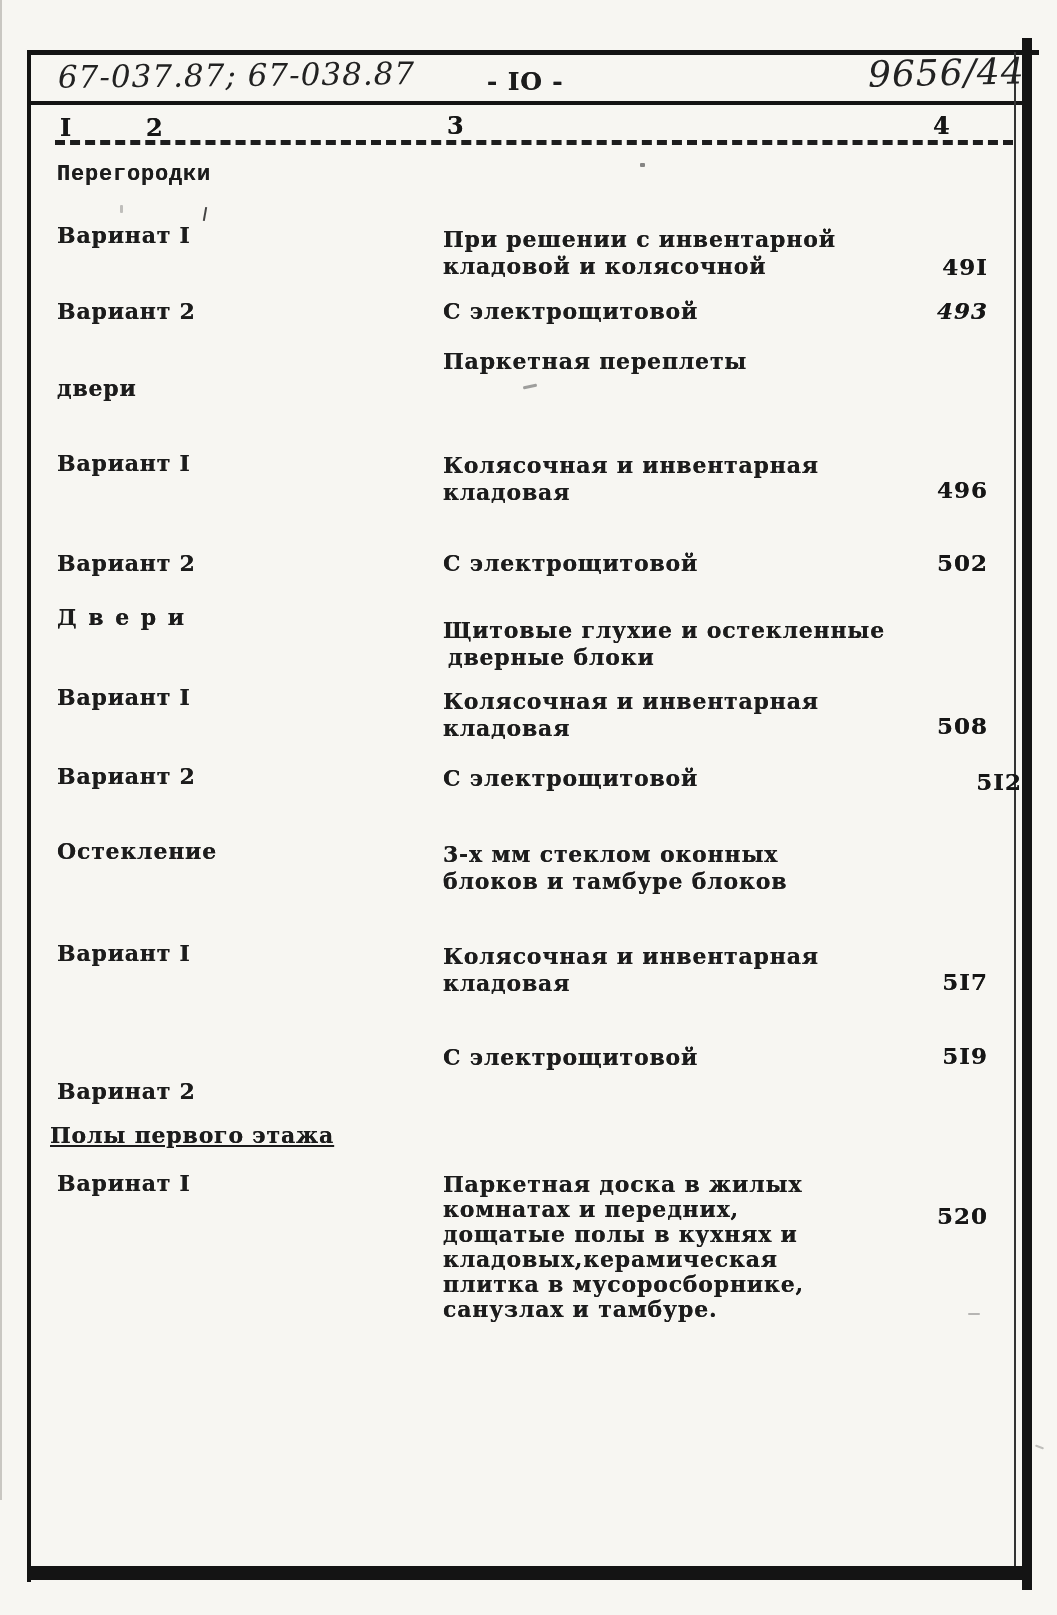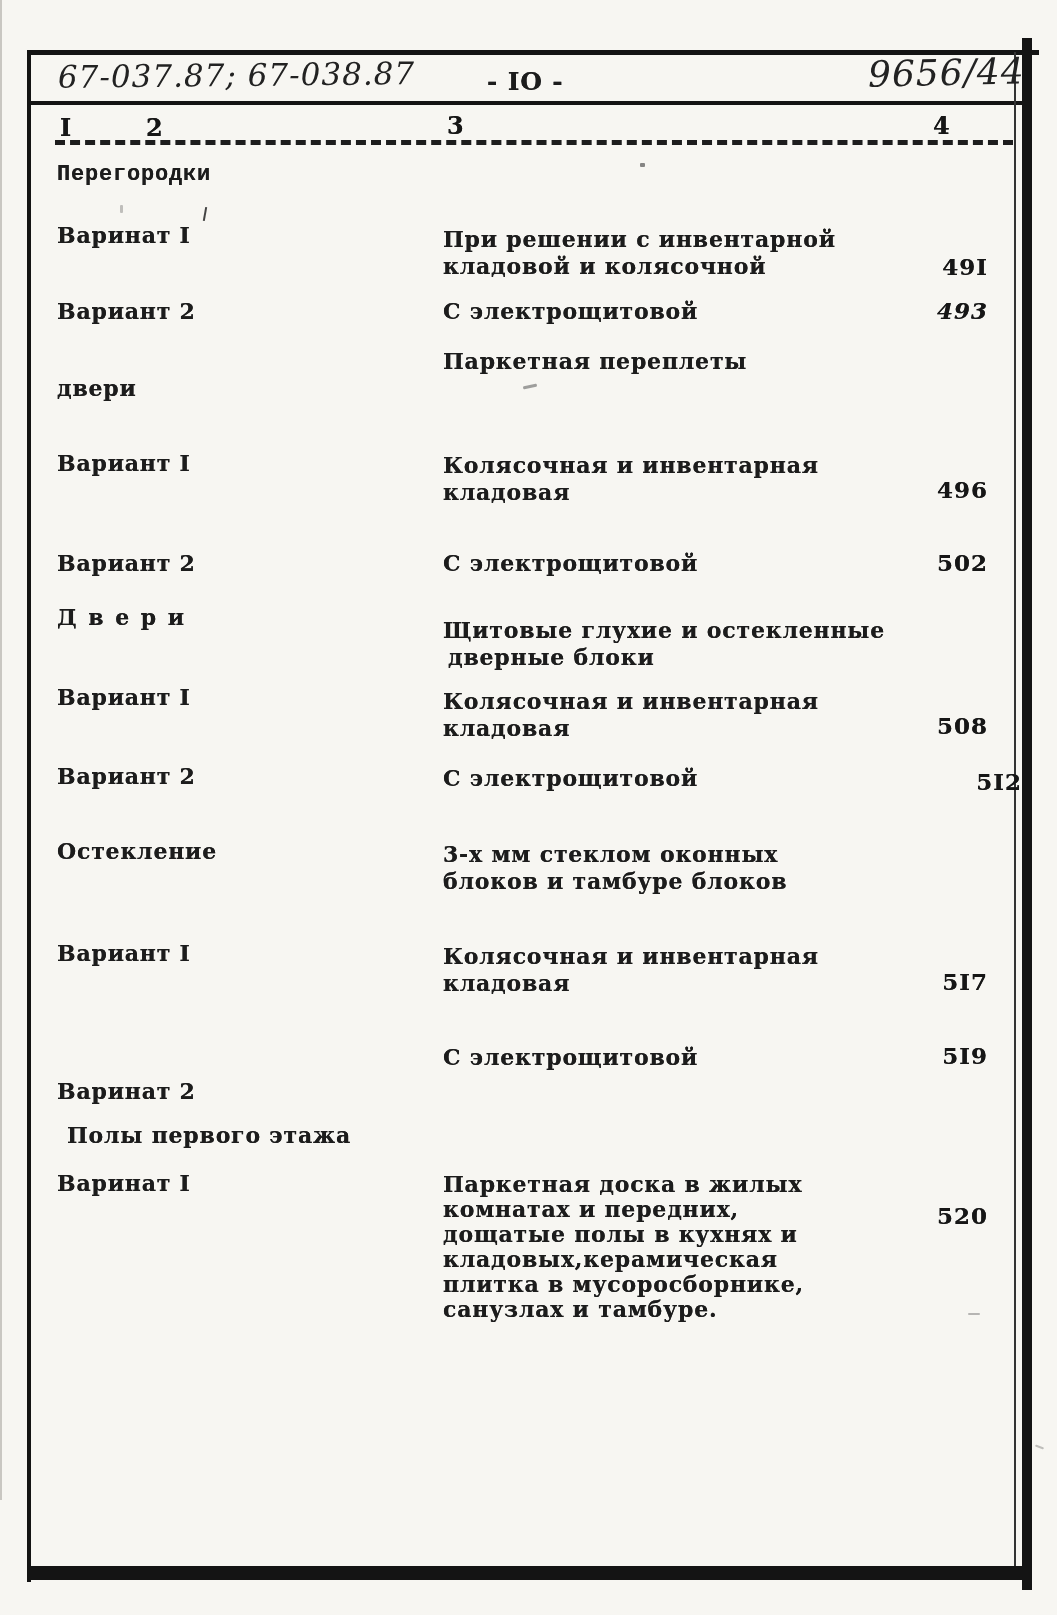--- a/index.html
+++ b/index.html
@@ -135,21 +135,21 @@
 
   <div class="typed" style="left:57px;top:940px;">Вариант I</div>
   <div class="typed" style="left:443px;top:943px;">Колясочная и инвентарная</div>
   <div class="typed" style="left:443px;top:970px;">кладовая</div>
   <div class="num" style="left:918px;top:968px;">5I7</div>
 
   <div class="typed" style="left:57px;top:1042px;margin-top:36px;">Варинат 2</div>
   <div class="typed" style="left:443px;top:1044px;">С электрощитовой</div>
   <div class="num" style="left:918px;top:1042px;">5I9</div>
 
-  <div class="typed" style="left:67px;top:1122px;">Полы первого этажа</div>
+  <div class="typed" style="left:50px;top:1122px;text-decoration:underline;">Полы первого этажа</div>
 
   <div class="typed" style="left:57px;top:1170px;">Варинат I</div>
   <div class="typed" style="left:443px;top:1172px;line-height:25px;">Паркетная доска в жилых</div>
   <div class="typed" style="left:443px;top:1197px;line-height:25px;">комнатах и передних,</div>
   <div class="typed" style="left:443px;top:1222px;line-height:25px;">дощатые полы в кухнях и</div>
   <div class="typed" style="left:443px;top:1247px;line-height:25px;">кладовых,керамическая</div>
   <div class="typed" style="left:443px;top:1272px;line-height:25px;text-align:right;">плитка в мусоросборнике,</div>
   <div class="typed" style="left:443px;top:1297px;line-height:25px;">санузлах и тамбуре.</div>
   <div class="num" style="left:918px;top:1202px;">520</div>
 

